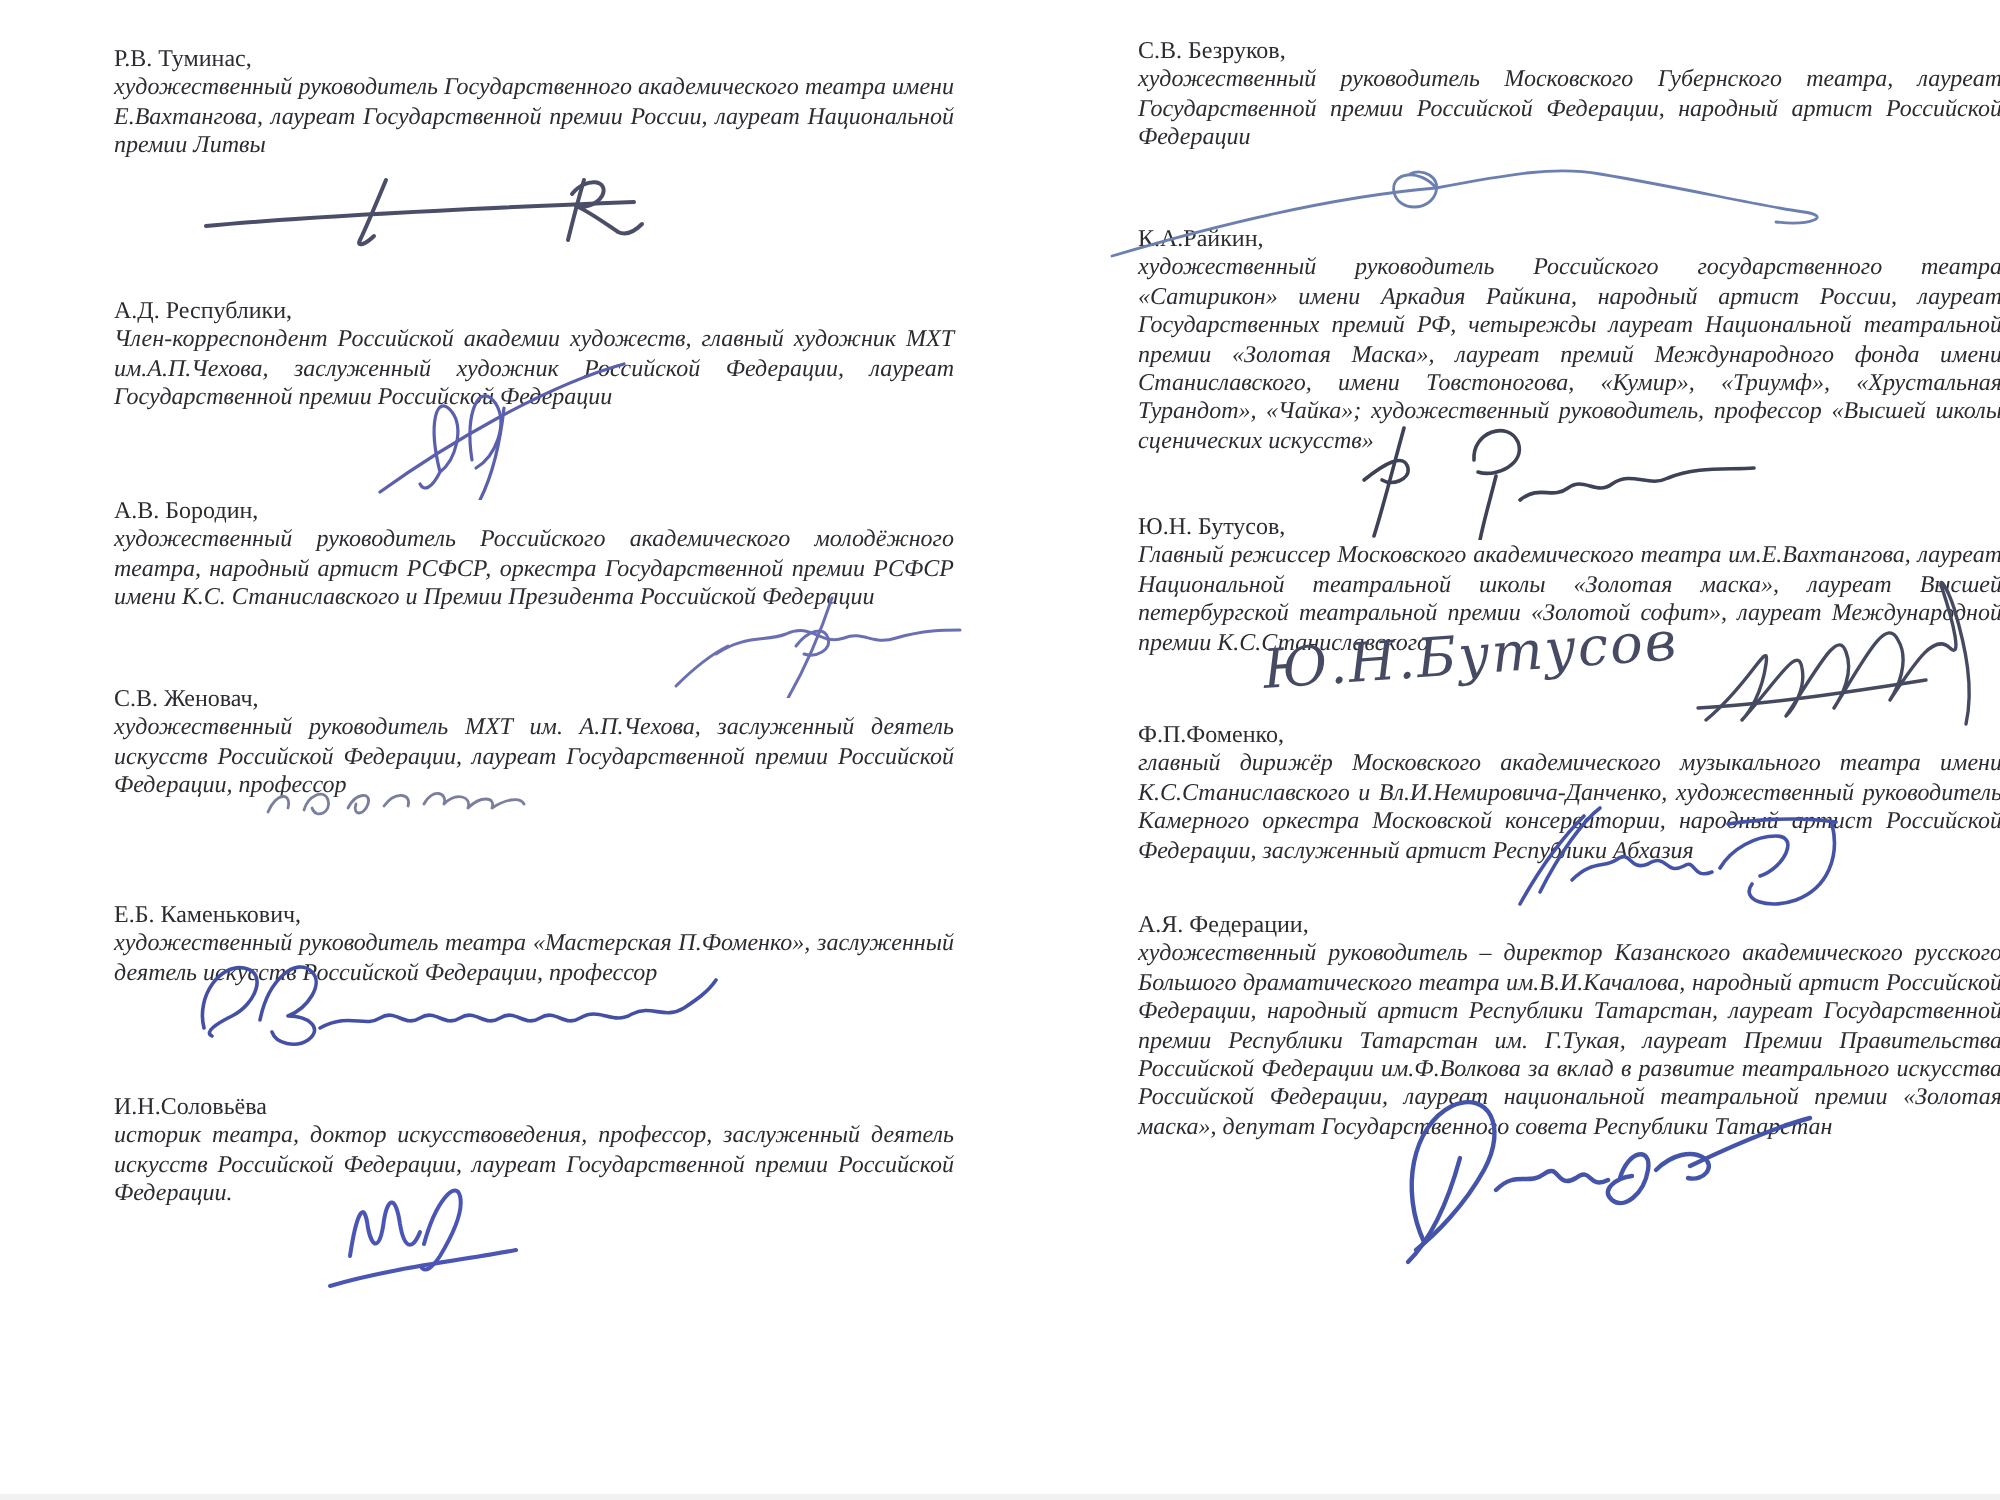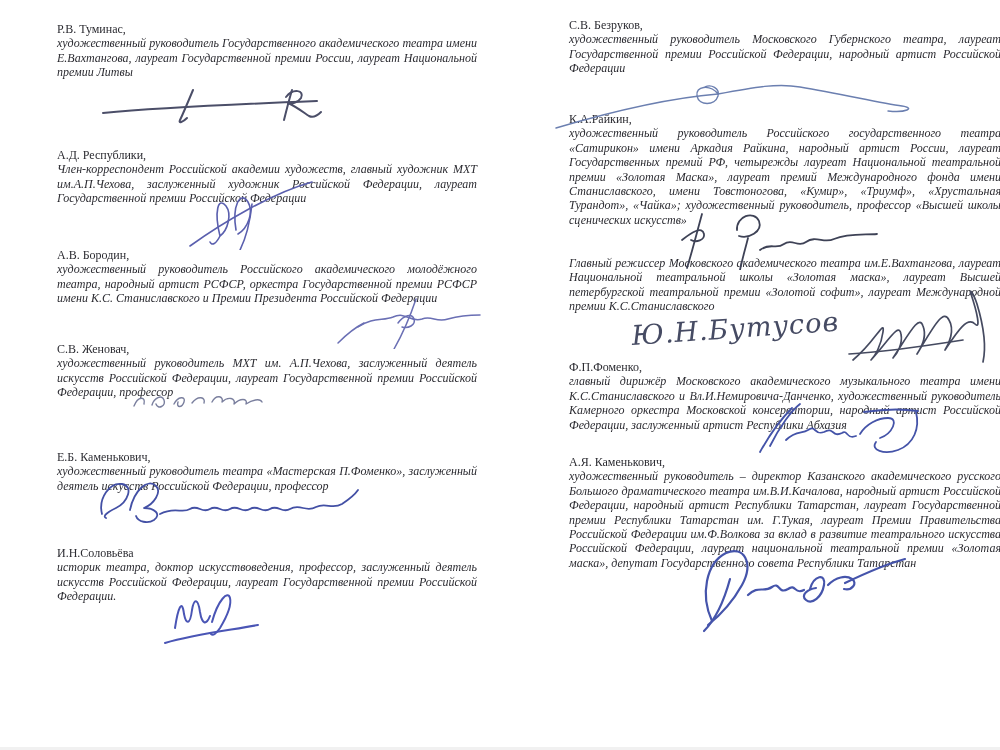--- a/index.html
+++ b/index.html
@@ -74,28 +74,29 @@
 
   <div class="entry col-r e-r1">
     <div class="name">С.В. Безруков,</div>
     <div class="desc">художественный руководитель Московского Губернского театра, лауреат Государственной премии Российской Федерации, народный артист Российской Федерации</div>
   </div>
   <div class="entry col-r e-r2">
     <div class="name">К.А.Райкин,</div>
     <div class="desc">художественный руководитель Российского государственного театра «Сатирикон» имени Аркадия Райкина, народный артист России, лауреат Государственных премий РФ, четырежды лауреат Национальной театральной премии «Золотая Маска», лауреат премий Международного фонда имени Станиславского, имени Товстоногова, «Кумир», «Триумф», «Хрустальная Турандот», «Чайка»; художественный руководитель, профессор «Высшей школы сценических искусств»</div>
   </div>
   <div class="entry col-r e-r3">
+    <div class="name">Ю.Н. Бутусов,</div>
     <div class="desc">Главный режиссер Московского академического театра им.Е.Вахтангова, лауреат Национальной театральной школы «Золотая маска», лауреат Высшей петербургской театральной премии «Золотой софит», лауреат Международной премии К.С.Станиславского</div>
   </div>
   <div class="entry col-r e-r4">
     <div class="name">Ф.П.Фоменко,</div>
     <div class="desc">главный дирижёр Московского академического музыкального театра имени К.С.Станиславского и Вл.И.Немировича-Данченко, художественный руководитель Камерного оркестра Московской консерватории, народный артист Российской Федерации, заслуженный артист Республики Абхазия</div>
   </div>
   <div class="entry col-r e-r5">
-    <div class="name">А.Я. Каменькович,</div>
+    <div class="name">А.Я. Федерации,</div>
     <div class="desc">художественный руководитель – директор Казанского академического русского Большого драматического театра им.В.И.Качалова, народный артист Российской Федерации, народный артист Республики Татарстан, лауреат Государственной премии Республики Татарстан им. Г.Тукая, лауреат Премии Правительства Российской Федерации им.Ф.Волкова за вклад в развитие театрального искусства Российской Федерации, лауреат национальной театральной премии «Золотая маска», депутат Государственного совета Республики Татарстан</div>
   </div>
 
   <svg class="sig sig-tuminas" width="230" height="42" viewBox="0 0 230 42">
     <path d="M8,31 C50,27 120,23 222,19"></path>
     <path d="M98,8 C93,20 88,32 85,38 C83,42 88,40 92,36"></path>
     <path d="M197,8 C194,18 191,30 189,38"></path>
     <path d="M191,15 C198,6 210,8 206,16 C203,21 196,22 193,21 C200,24 208,30 214,34 C218,36 222,34 226,30"></path>
   </svg>
 

